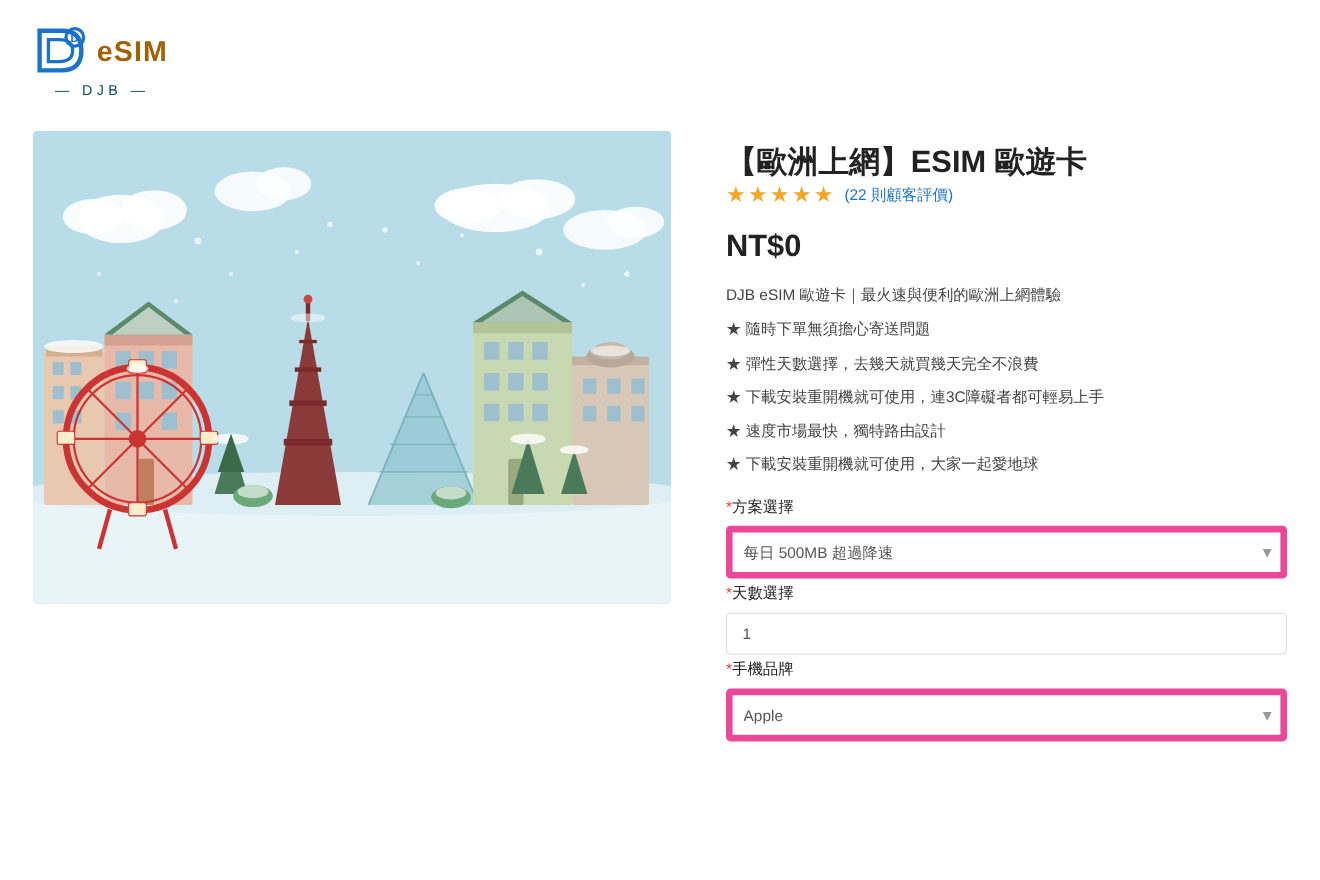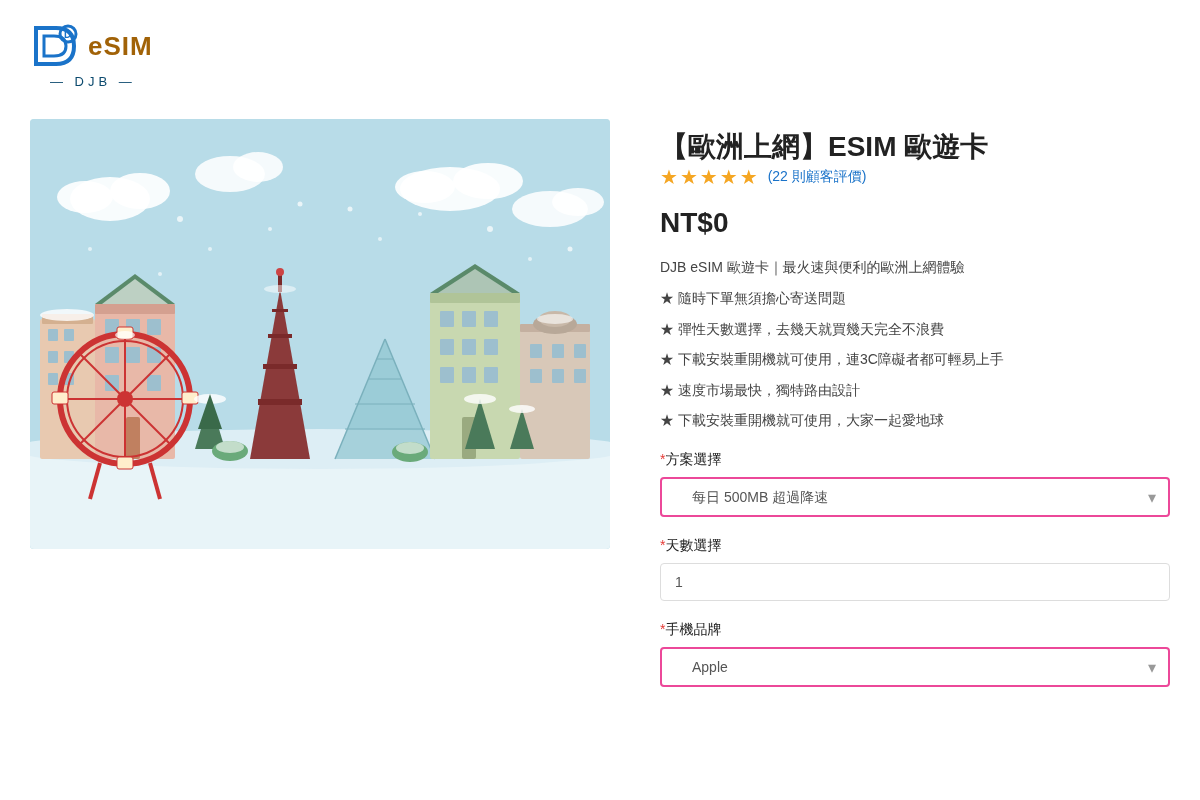--- a/index.html
+++ b/index.html
@@ -112,21 +112,21 @@
     .desc-item {
       font-size: 14px;
       color: #444;
       margin-bottom: 8px;
       line-height: 1.6;
     }
     .form-section {
       margin-top: 10px;
     }
     .field-group {
-      margin-bottom: 20px;
+      margin-bottom: 5px;
     }
     .field-label {
       font-size: 14px;
       color: #222;
       margin-bottom: 8px;
       font-weight: 500;
     }
     .field-input {
       width: 100%;
       border: 1px solid #ddd;
@@ -145,23 +145,23 @@
       position: absolute;
       right: 14px;
       top: 50%;
       transform: translateY(-50%);
       color: #999;
       pointer-events: none;
       font-size: 16px;
     }
     .field-select {
       width: 100%;
-      border: 2px solid #ec4899;
+      border: 6px solid #ec4899;
       border-radius: 4px;
-      padding: 10px 30px;
+      padding: 10px 10px;
       font-size: 14px;
       color: #555;
       background: #fff;
       appearance: none;
       outline: none;
       cursor: pointer;
     }
   </style>
 </head>
 <body>

